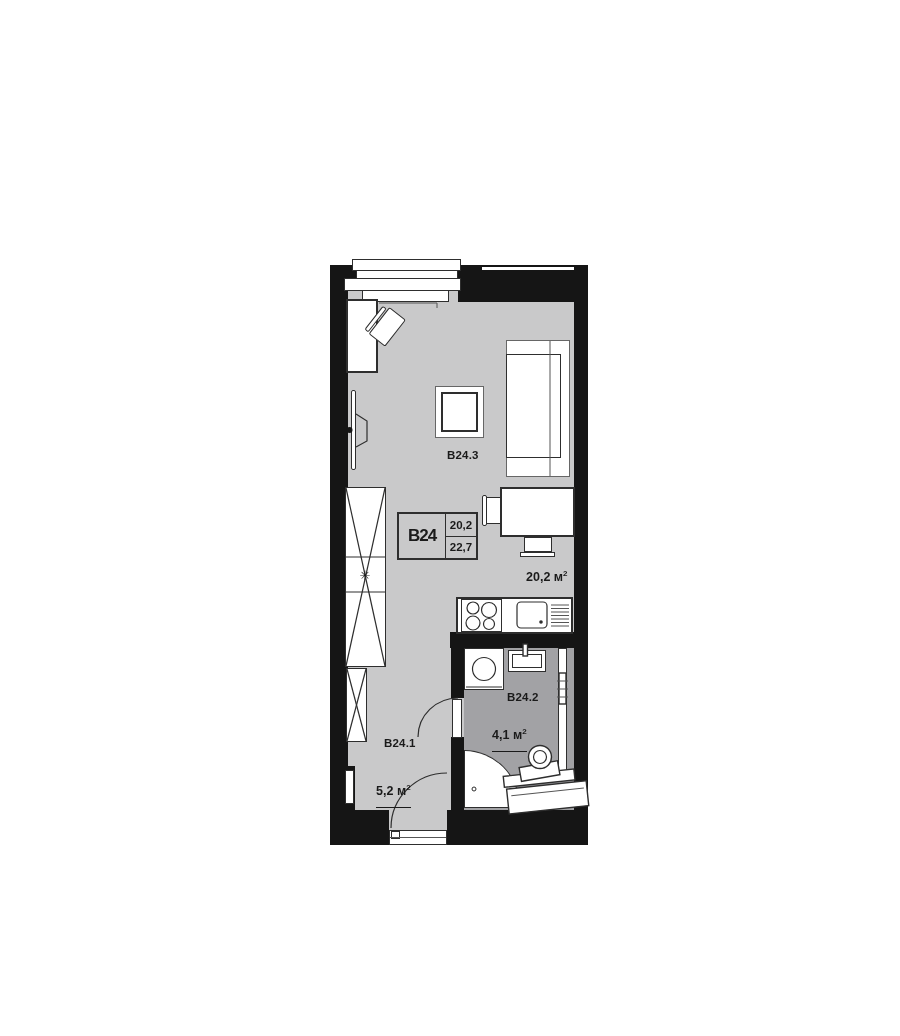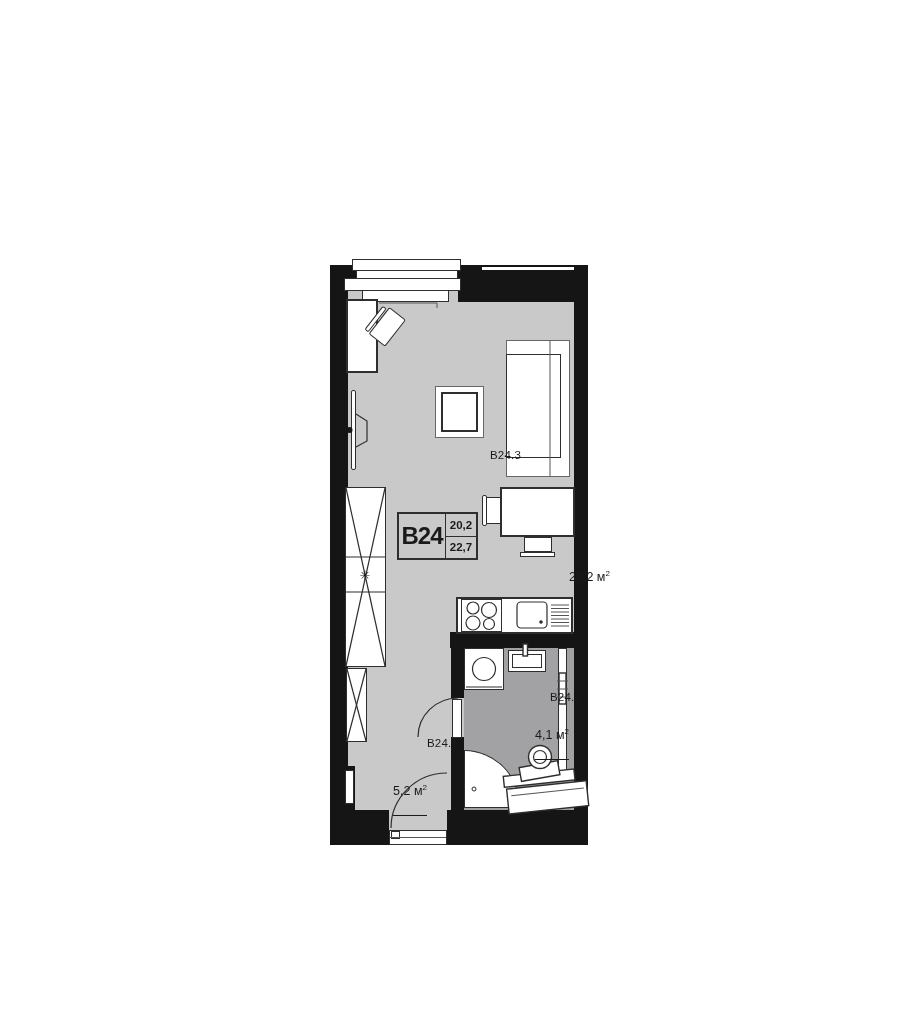--- a/index.html
+++ b/index.html
@@ -4,29 +4,29 @@
 <style>
   html,body{margin:0;padding:0;background:#fff;}
   #canvas{position:relative;width:900px;height:1036px;background:var(--page-bg,#ffffff);
     font-family:"Liberation Sans",sans-serif;overflow:hidden;}
   .abs{position:absolute;box-sizing:border-box;}
   .wall{background:var(--wall,#151515);}
   .floor{background:var(--floor-main,#c9c9ca);}
   .bathfloor{background:var(--floor-bath,#a2a2a5);}
   .wht{position:absolute;box-sizing:border-box;background:#fff;border:1.5px solid var(--line,#2e2e2e);}
   .b1{border-width:1px;} .b2{border-width:2px;} .bg{border-color:#666;}
-  .lbl{position:absolute;font-weight:normal;color:var(--text,#1a1a1a);white-space:nowrap;margin-left:43px;}
+  .lbl{position:absolute;font-weight:bold;color:var(--text,#1a1a1a);white-space:nowrap;}
   .room-id{font-size:11.5px;letter-spacing:0.2px;}
   .area{font-size:12.5px;}
   .area sup{font-size:8px;vertical-align:super;line-height:0;}
-  .u{border-bottom:1.5px solid var(--text,#1a1a1a);padding-bottom:17px;}
+  .u{border-bottom:1.5px solid var(--text,#1a1a1a);padding-bottom:9px;}
   #unit-card{position:absolute;left:397px;top:512px;width:77px;height:44px;
     border:2px solid var(--line,#2e2e2e);display:flex;}
   #unit-card .code{width:46px;display:flex;align-items:center;justify-content:center;
-    font-size:24px;font-weight:bold;color:var(--text,#1a1a1a);letter-spacing:-1px;}
+    font-size:17px;font-weight:bold;color:var(--text,#1a1a1a);letter-spacing:-1px;}
   #unit-card .vals{flex:1;display:flex;flex-direction:column;border-left:1.5px solid var(--line,#2e2e2e);}
   #unit-card .vals div{flex:1;display:flex;align-items:center;justify-content:center;
     font-size:11.5px;font-weight:bold;color:var(--text,#1a1a1a);}
   #unit-card .vals div:first-child{border-bottom:1.5px solid var(--line,#2e2e2e);}
   .star{position:absolute;left:356px;top:569px;width:18px;text-align:center;
     font-size:13px;color:var(--text,#1a1a1a);line-height:14px;}
   svg.overlay{position:absolute;left:0;top:0;pointer-events:none;}
   svg .ln{stroke:var(--line,#2e2e2e);stroke-width:1.2;fill:none;}
   svg .thin{stroke-width:1;stroke:#555;}
   svg .wf{fill:#ffffff;stroke:var(--line,#2e2e2e);stroke-width:1.4;}
@@ -170,17 +170,17 @@
   <div class="lbl room-id" style="left:447px;top:449px;"><span>B24.3</span></div>
   <div class="lbl room-id" style="left:384px;top:737px;text-align:right;"><span>B24.1</span></div>
   <div class="lbl room-id" style="left:507px;top:691px;"><span>B24.2</span></div>
 
   <div class="lbl area" style="left:526px;top:570px;">
     <span><span>20,2</span>&nbsp;<span>м</span><sup>2</sup></span>
   </div>
   <div class="lbl area" style="left:492px;top:728px;">
     <span class="u"><span>4,1</span>&nbsp;<span>м</span><sup>2</sup></span>
   </div>
-  <div class="lbl area" style="left:350px;top:784px;">
+  <div class="lbl area" style="left:376px;top:784px;">
     <span class="u"><span>5,2</span>&nbsp;<span>м</span><sup>2</sup></span>
   </div>
 
 </div>
 
 </body></html>

